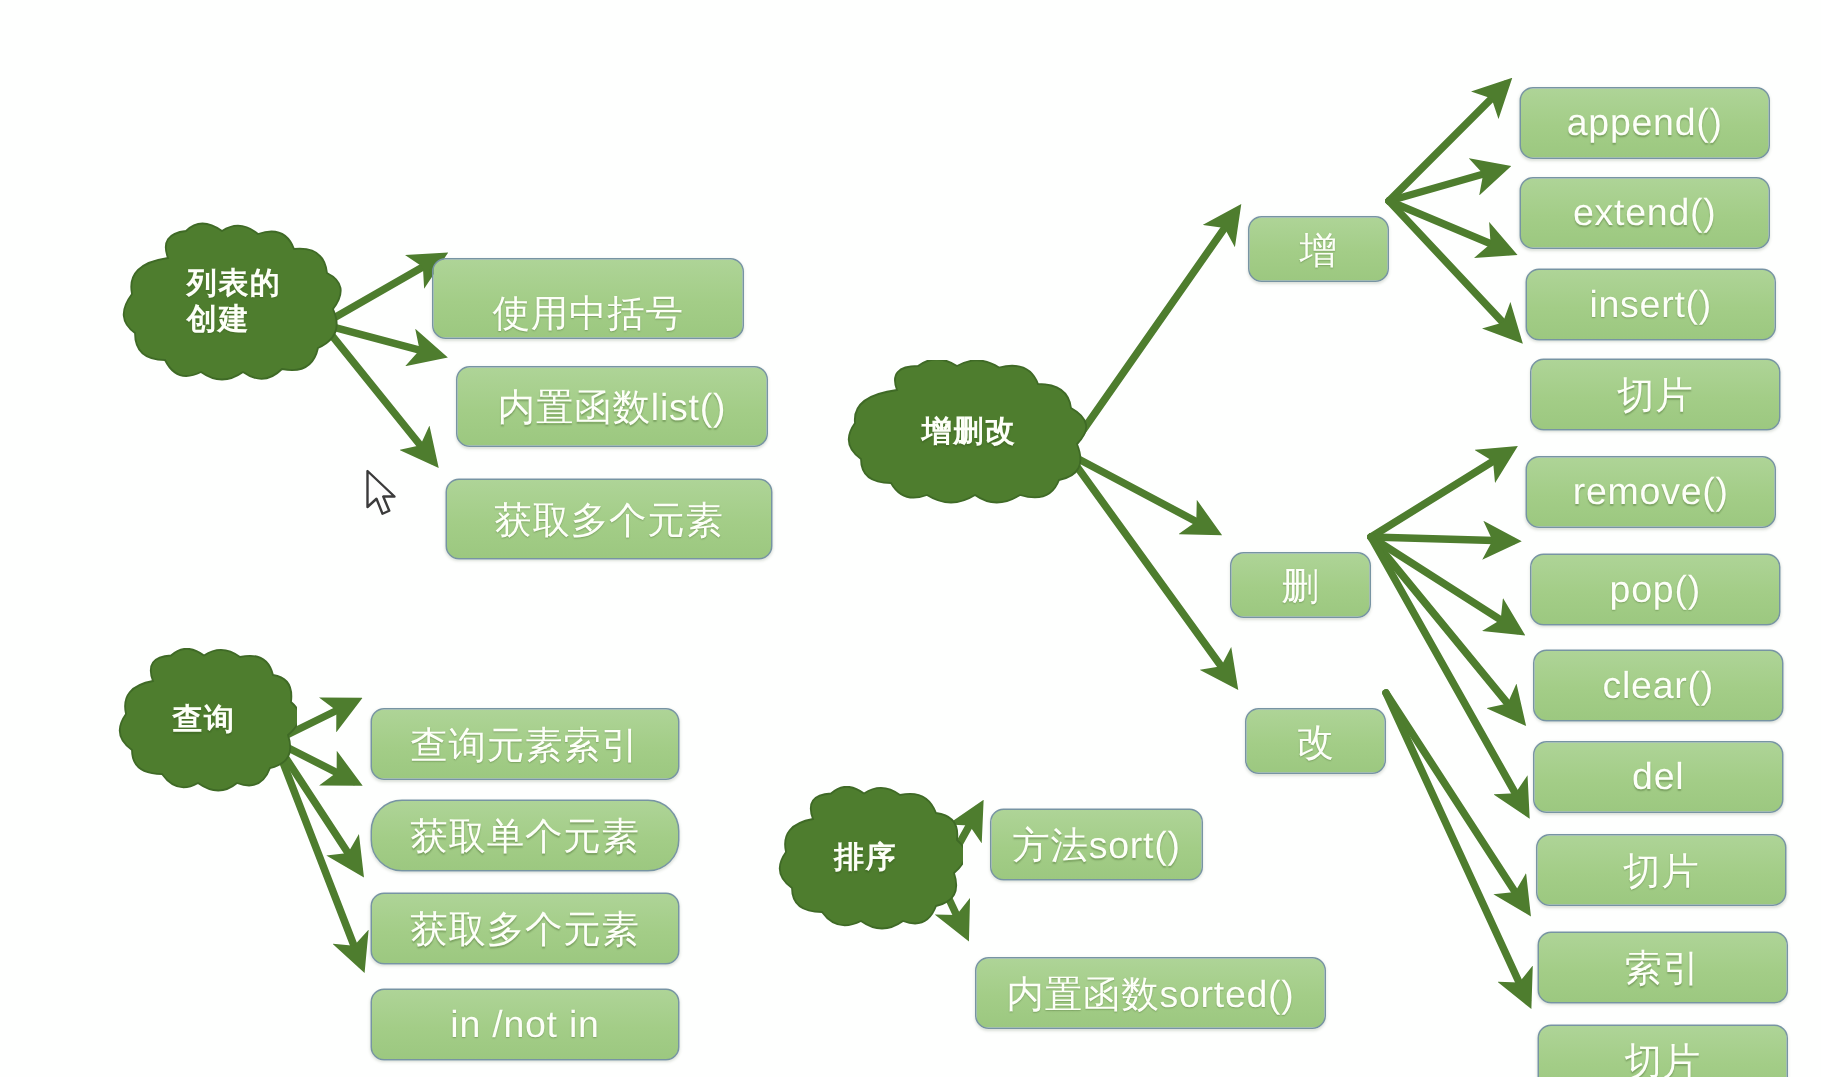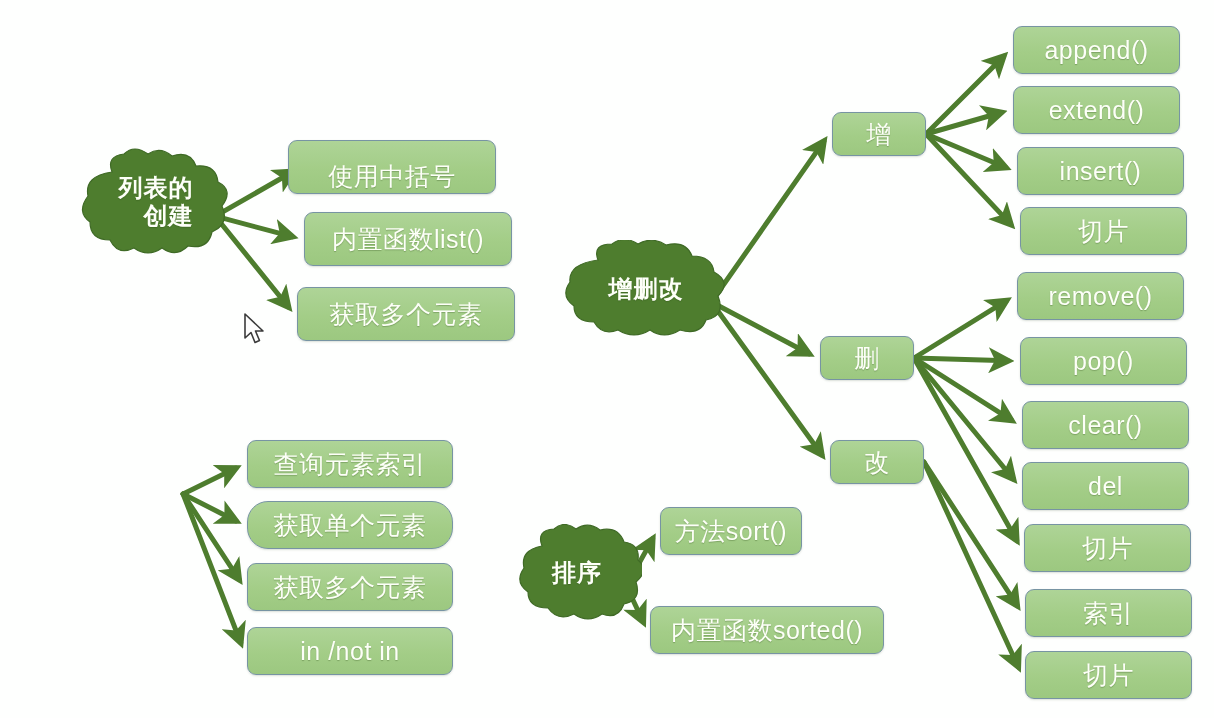--- a/index.html
+++ b/index.html
@@ -34,26 +34,27 @@
     z-index: 3;
   }
   
   .box {
     background: linear-gradient(180deg, #aed497 0%, #a3cd87 55%, #9cc880 100%);
     border: 1.4px solid #7794a3;
     border-radius: 9px;
     box-shadow: 0 1px 2px rgba(90,110,80,0.22);
     font-size: 25px;
     letter-spacing: 0.5px;
+    margin-top: 32px;
   }
   
   .cloud {
-    font-size: 24px;
+    font-size: 20px;
     line-height: 1.18;
-    text-align: right;
+    text-align: left;
     letter-spacing: 1px;
     font-weight: 600;
   }
   .cloud .cloud-shape {
     position: absolute;
     left: 0; top: 0;
     width: 100%;
     height: 100%;
     z-index: -1;
   }
@@ -112,20 +113,29 @@
                Q138 16 140 34 Q156 42 144 58 Q152 76 134 84 Q130 102 110 98
                Q98 110 84 100 Q70 110 56 100 Q40 108 32 92 Q12 92 12 74
                Q-2 64 10 48 Q6 28 34 24 Z" fill="#4e7d2e" stroke="#3f6a26" stroke-width="1.2"></path>
     </svg>
     <span class="cloud-label">
       <span>列表的</span><br>
       <span>创建</span>
     </span>
   </div>
 
+  <div class="node cloud" id="node-query" style="left: 74px; top: 432px; width: 124px; height: 100px;">
+    <svg class="cloud-shape" viewBox="0 0 124 100" preserveAspectRatio="none">
+      <path d="M28 22 Q22 6 40 5 Q50 -4 62 5 Q74 -3 86 6 Q104 2 108 18
+               Q122 20 120 36 Q132 46 118 58 Q124 76 106 80 Q100 96 84 90
+               Q72 100 58 90 Q44 98 34 84 Q14 84 14 68 Q0 58 10 44
+               Q6 26 28 22 Z" fill="#4e7d2e" stroke="#3f6a26" stroke-width="1.2"></path>
+    </svg>
+    <span class="cloud-label">查询</span>
+  </div>
 
   <div class="node cloud" id="node-modify" style="left: 560px; top: 240px; width: 172px; height: 100px;">
     <svg class="cloud-shape" viewBox="0 0 172 100" preserveAspectRatio="none">
       <path d="M38 20 Q32 4 52 4 Q64 -5 78 4 Q92 -4 106 5 Q126 0 132 16
                Q152 16 154 32 Q172 42 158 56 Q166 76 146 80 Q140 96 120 90
                Q104 100 90 90 Q74 100 58 90 Q42 96 34 82 Q14 82 14 66
                Q0 56 10 42 Q8 24 38 20 Z" fill="#4e7d2e" stroke="#3f6a26" stroke-width="1.2"></path>
     </svg>
     <span class="cloud-label">增删改</span>
   </div>

